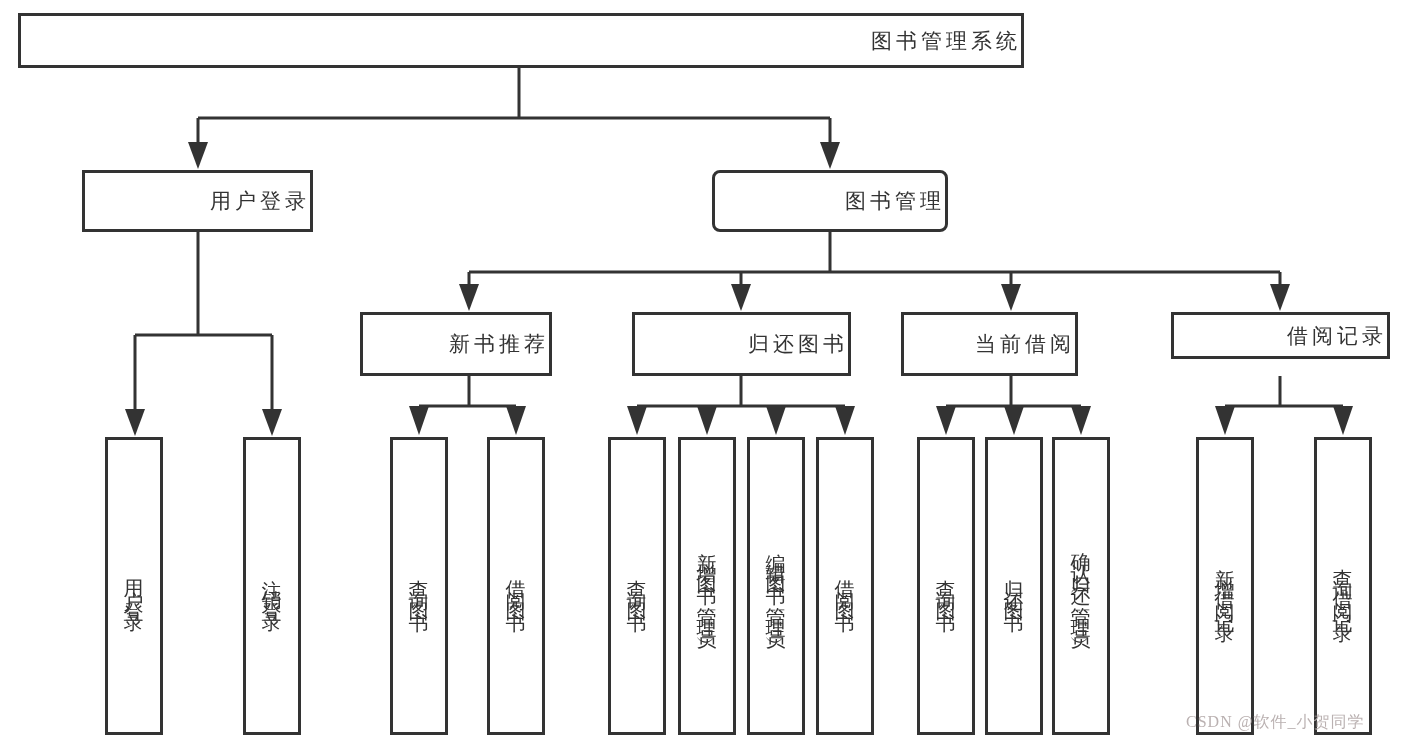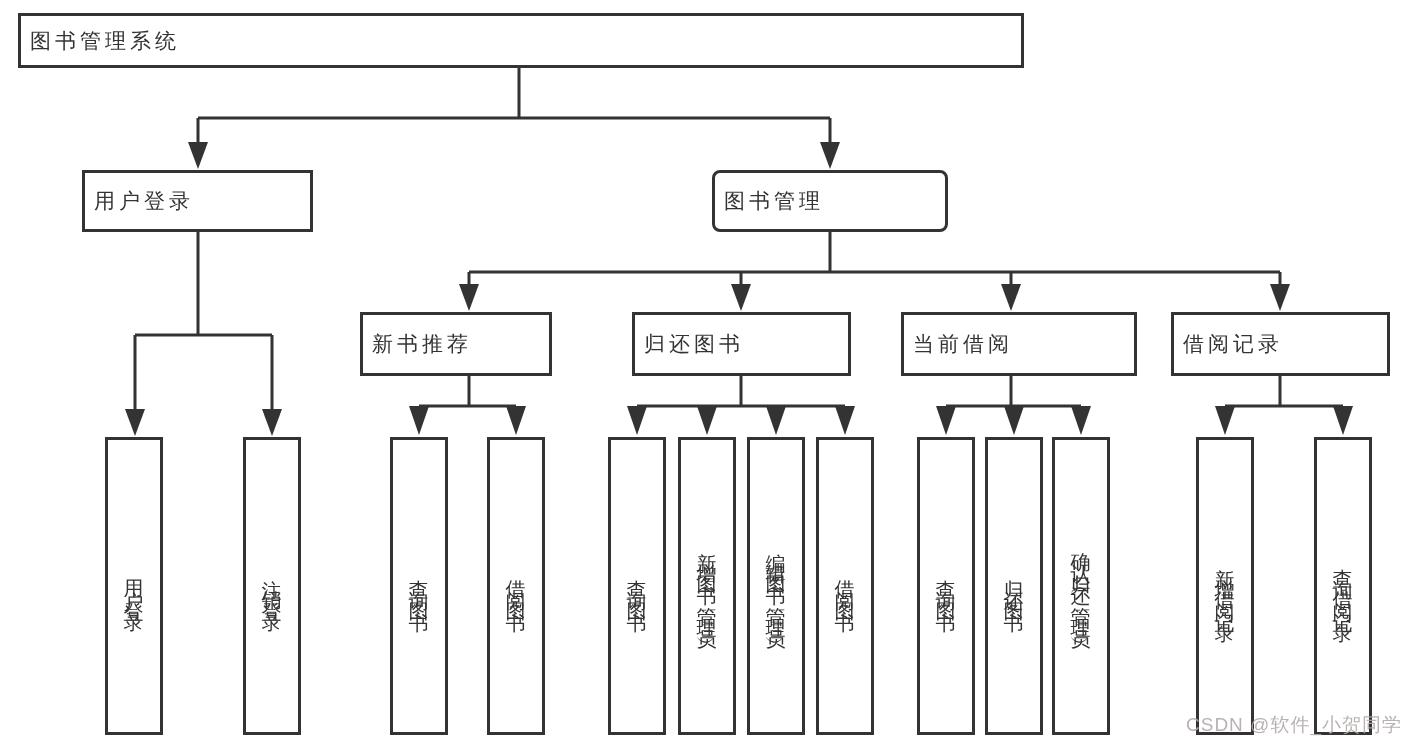--- a/index.html
+++ b/index.html
@@ -18,21 +18,21 @@
     width: 1405px; height: 747px;
     pointer-events: none;
   }
   .hbox {
     position: absolute;
     box-sizing: border-box;
     border: 3px solid #333333;
     background: #ffffff;
     display: flex;
     align-items: center;
-    justify-content: flex-start;
+    justify-content: flex-end;
     font-size: 21px;
     letter-spacing: 4px;
     white-space: nowrap;
     z-index: 2;
     padding-left: 9px;
   }
   .vbox {
     position: absolute;
     box-sizing: border-box;
     border: 3px solid #333333;
@@ -50,26 +50,27 @@
     text-orientation: mixed;
     font-size: 20px;
     letter-spacing: 11px;
     line-height: 1;
     white-space: nowrap;
   }
   .watermark {
     position: absolute;
     left: 1186px;
     top: 712px;
-    font-size: 19px;
+    font-size: 16px;
     letter-spacing: 1px;
     color: #b3a9a9;
     opacity: 0.9;
     z-index: 5;
     white-space: nowrap;
+    font-family: Liberation Serif, serif;
   }
 </style>
 </head>
 <body>
 
 <div class="stage">
 
   <svg class="connectors" viewBox="0 0 1405 747" xmlns="http://www.w3.org/2000/svg">
     <g stroke="#333333" stroke-width="3" fill="none">
       <path d="M519 68 V118 M198 118 H830 M198 118 V146 M830 118 V146"></path>
@@ -113,24 +114,24 @@
   <div class="hbox" style="left:712px; top:170px; width:236px; height:62px;border-radius:8px;">
     <span>图书管理</span>
   </div>
 
   <div class="hbox" style="left:360px; top:312px; width:192px; height:64px;">
     <span>新书推荐</span>
   </div>
   <div class="hbox" style="left:632px; top:312px; width:219px; height:64px;">
     <span>归还图书</span>
   </div>
-  <div class="hbox" style="left:901px; top:312px; width:236px; height:64px;">
+  <div class="hbox" style="left:901px; top:312px; width:177px; height:64px;">
     <span>当前借阅</span>
   </div>
-  <div class="hbox" style="left:1171px; top:312px; width:219px; height:64px;">
+  <div class="hbox" style="left:1171px; top:312px; width:219px; height:47px;">
     <span>借阅记录</span>
   </div>
 
   <div class="vbox" style="left:105px;">
     <span class="vtext">用户登录</span>
   </div>
   <div class="vbox" style="left:243px;">
     <span class="vtext">注销登录</span>
   </div>
 

